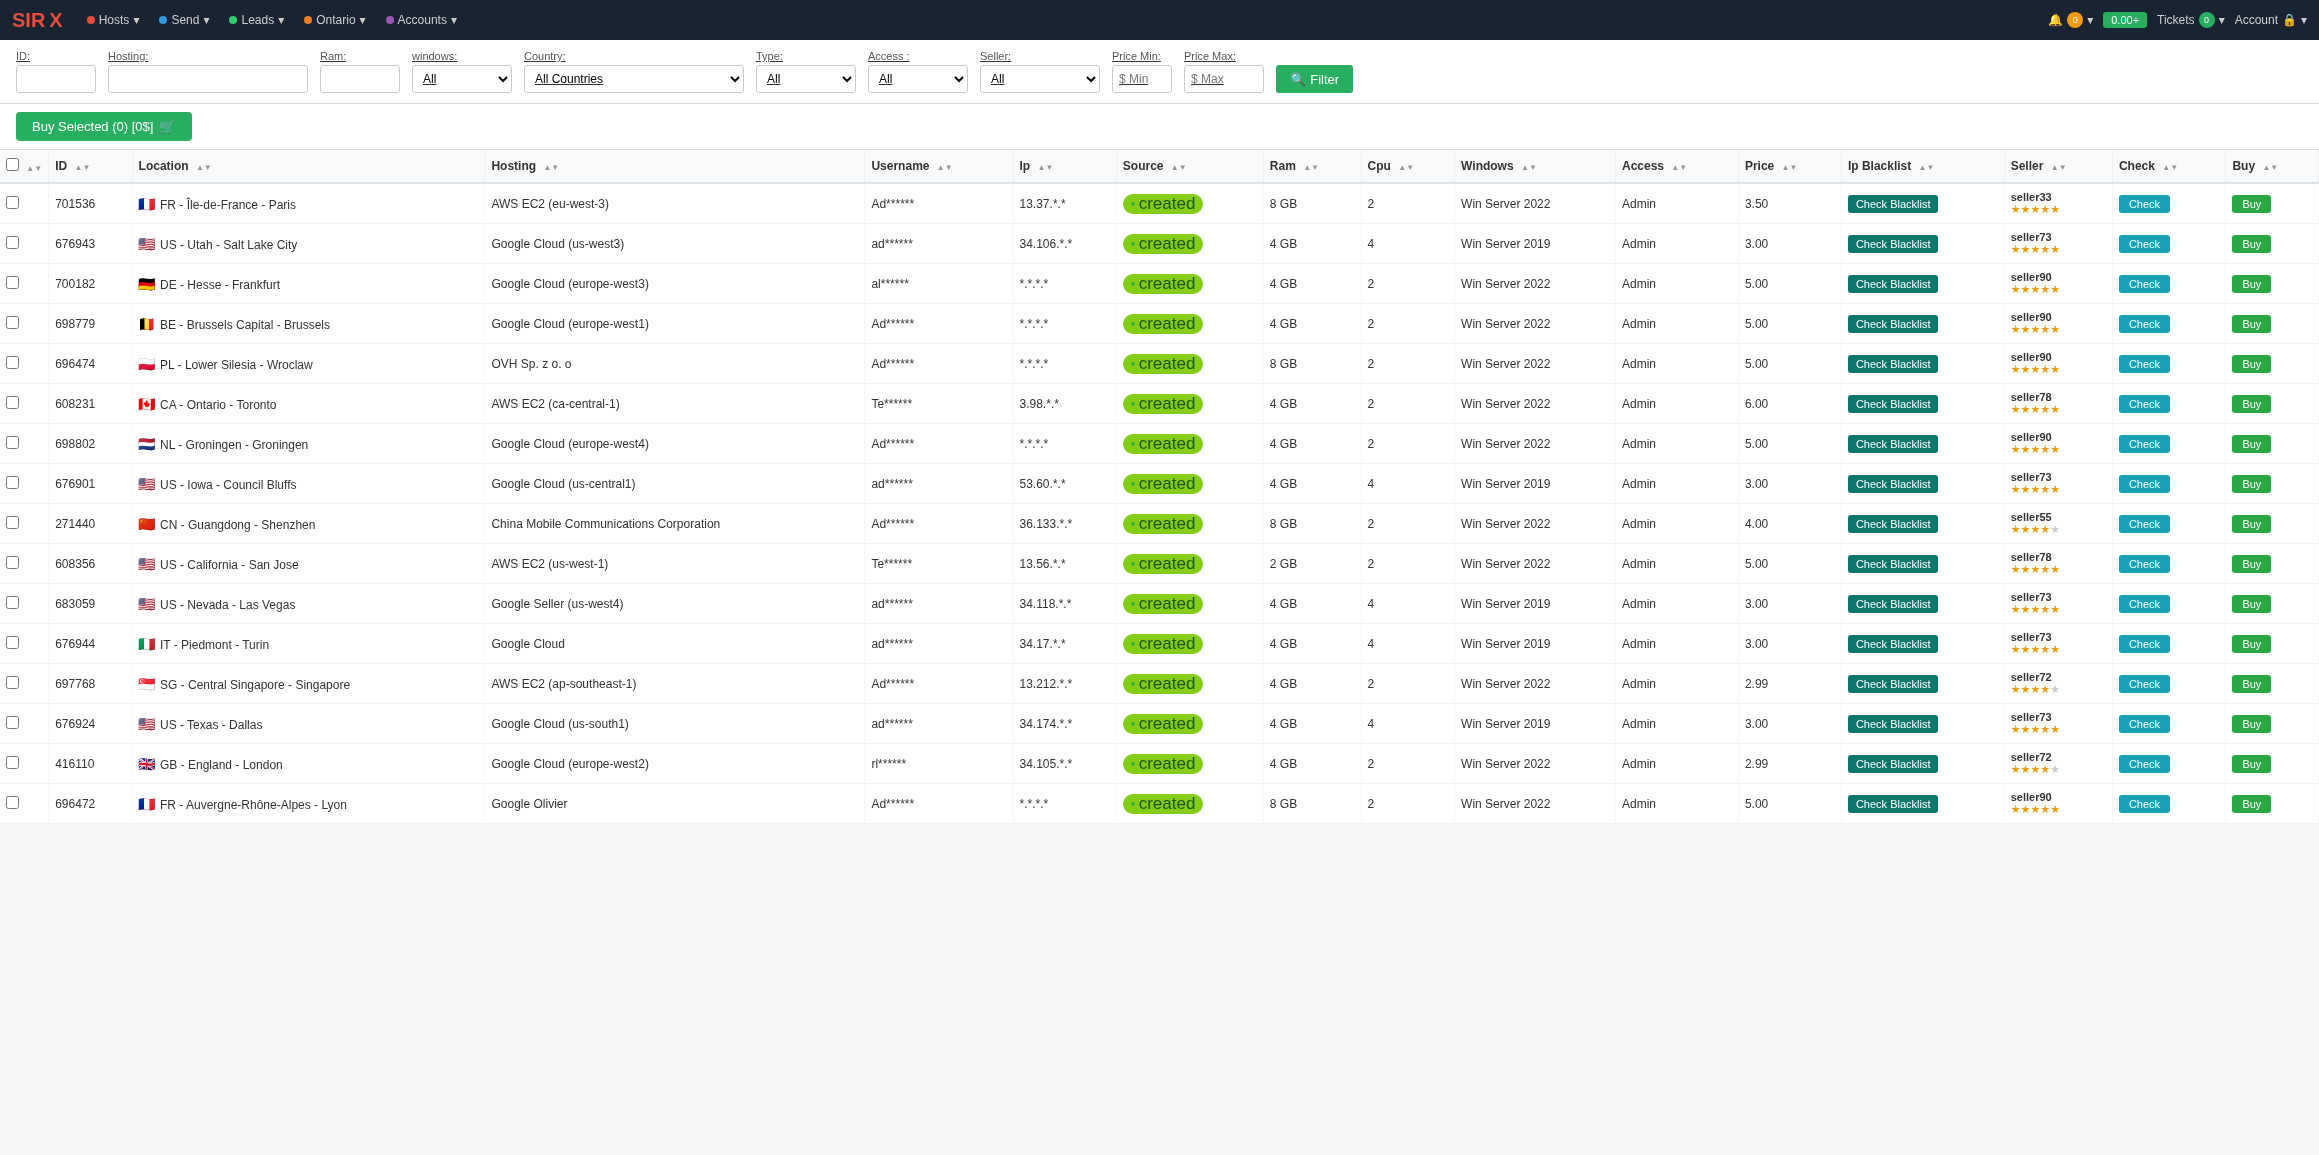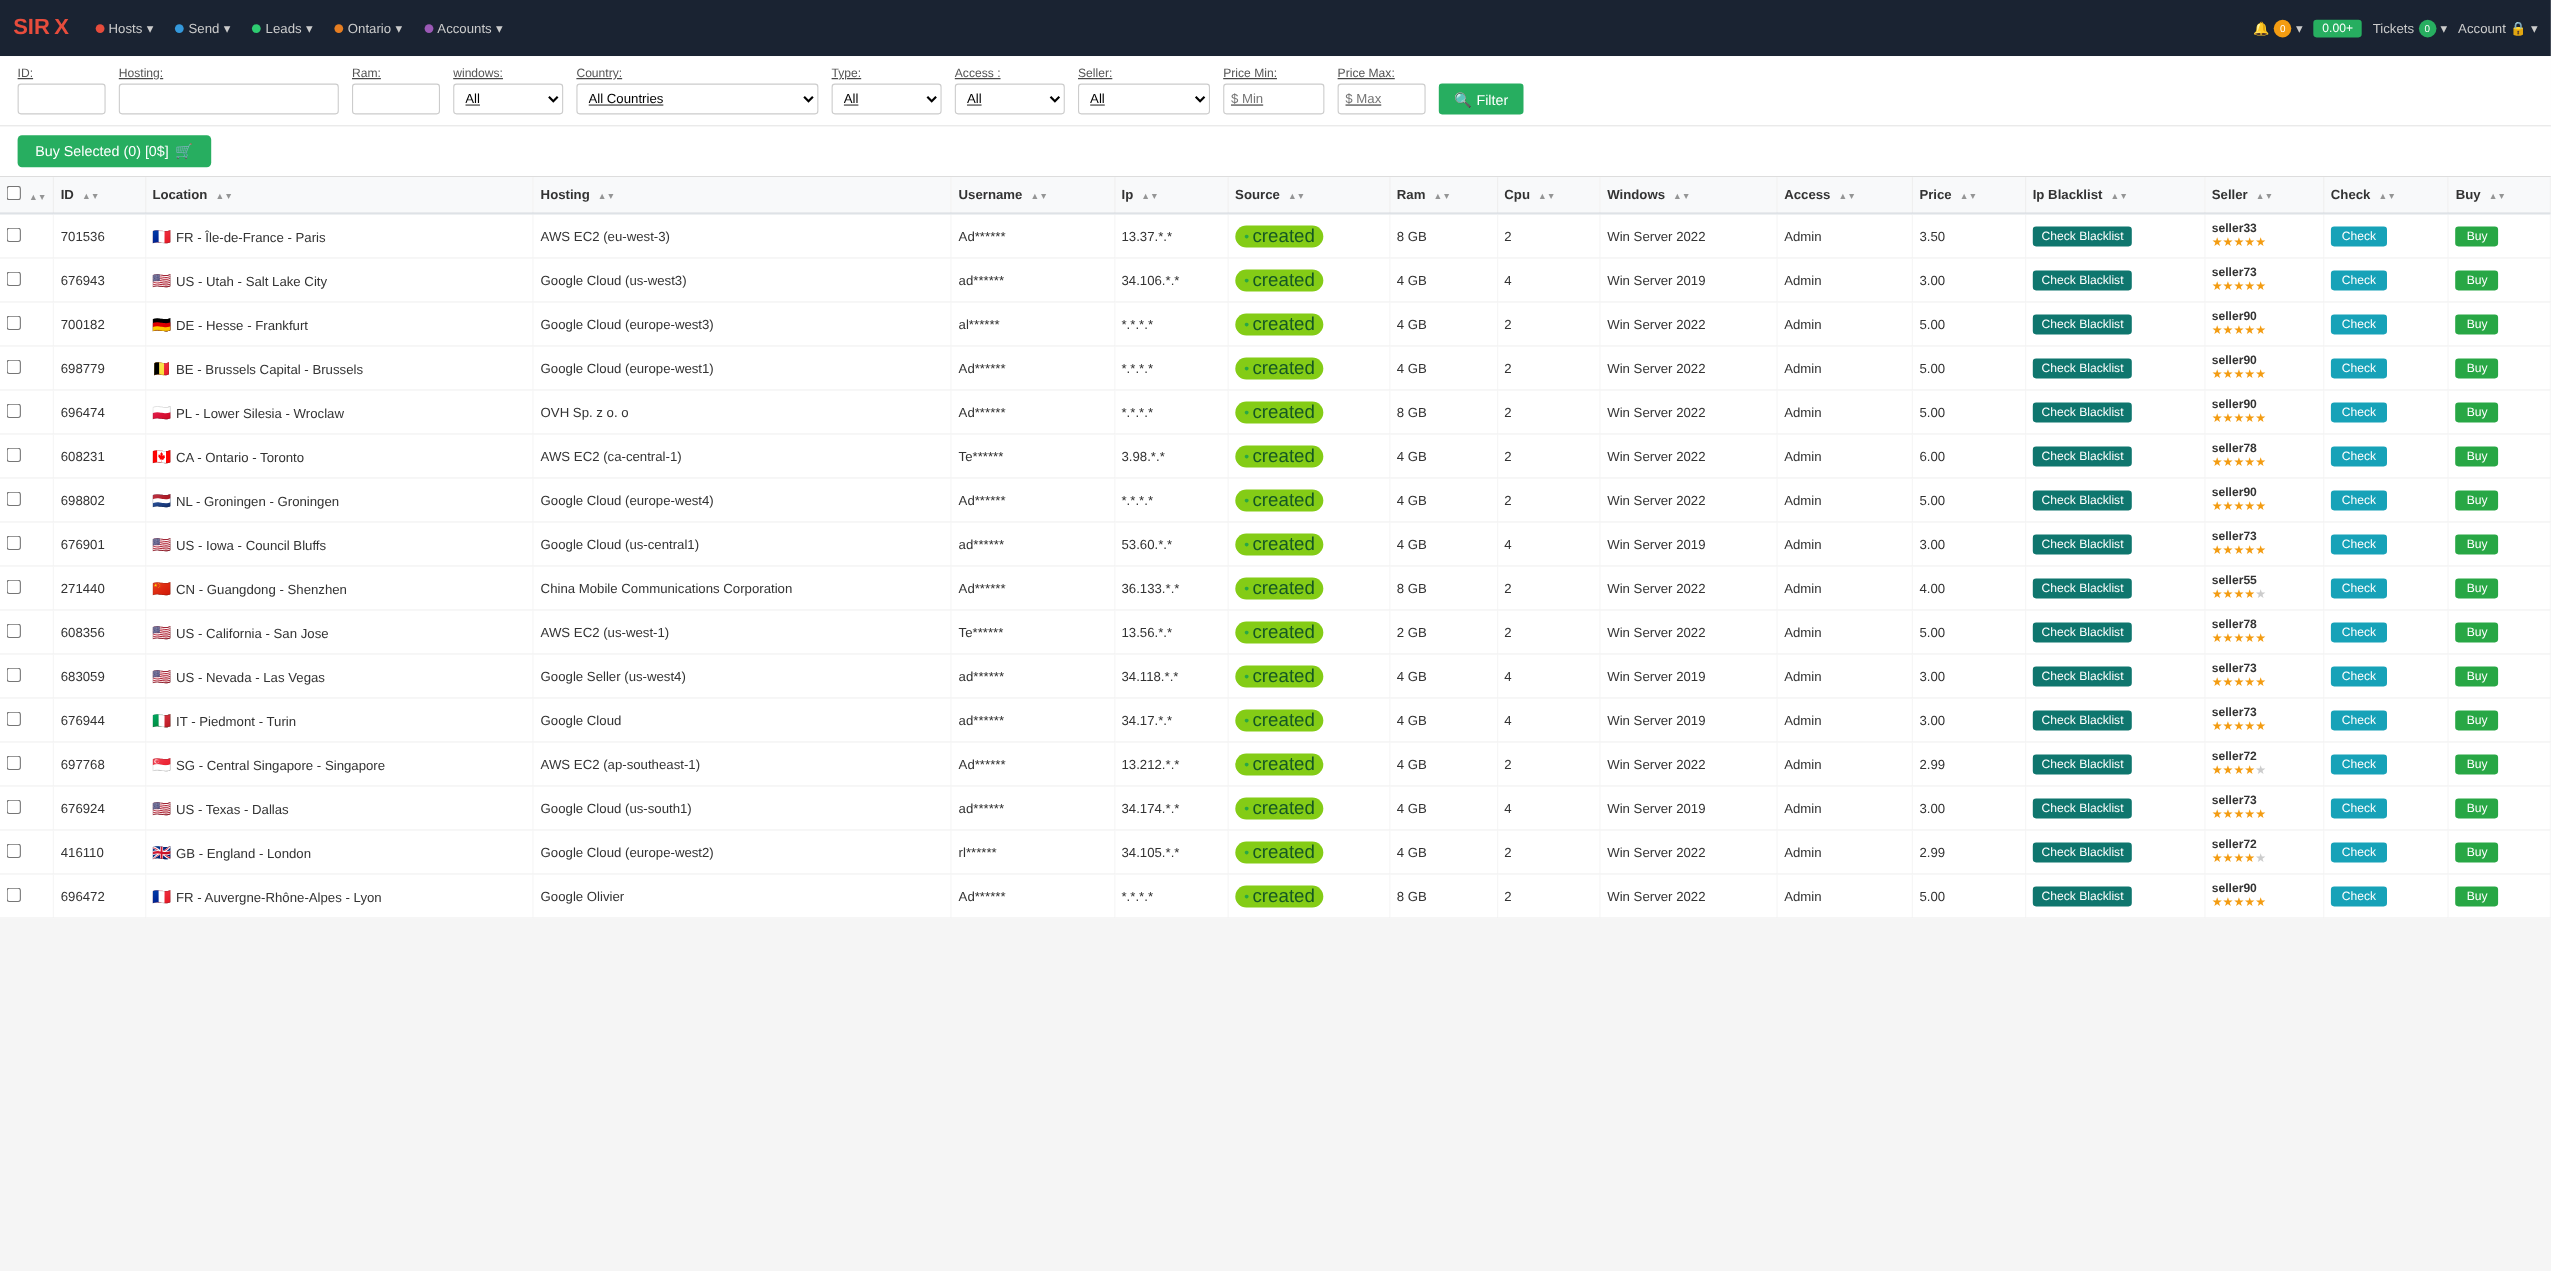--- a/index.html
+++ b/index.html
@@ -5,21 +5,21 @@
     * { box-sizing: border-box; margin: 0; padding: 0; }
     body { font-family: Arial, sans-serif; font-size: 12px; background: #f5f5f5; color: #333; }
 
     
     .navbar {
       background: #1a2332;
       color: #fff;
       display: flex;
       align-items: center;
       padding: 0 12px;
-      height: 51px;
+      height: 40px;
       justify-content: space-between;
     }
     .navbar-left { display: flex; align-items: center; gap: 16px; }
     .nav-logo { font-size: 20px; font-weight: bold; color: #fff; display: flex; align-items: center; gap: 4px; }
     .nav-logo span { color: #e74c3c; }
     .nav-menu { display: flex; gap: 4px; }
     .nav-item {
       display: flex; align-items: center; gap: 4px; padding: 4px 8px;
       cursor: pointer; color: #ccc; font-size: 12px; border-radius: 3px;
     }
@@ -52,21 +52,21 @@
       font-size: 12px; height: 28px; background: #fff;
     }
     .filter-group input { width: 80px; }
     .filter-group.hosting input { width: 200px; }
     .filter-group.ram input { width: 80px; }
     .filter-group.windows select { width: 100px; }
     .filter-group.country select { width: 220px; }
     .filter-group.type select { width: 100px; }
     .filter-group.access select { width: 100px; }
     .filter-group.seller select { width: 120px; }
-    .filter-group.pricemin input { width: 92px; }
+    .filter-group.pricemin input { width: 60px; }
     .filter-group.pricemax input { width: 80px; }
     .btn-filter {
       background: #27ae60; color: #fff; border: none; padding: 6px 14px;
       border-radius: 3px; cursor: pointer; display: flex; align-items: center; gap: 4px;
       font-size: 13px; height: 28px;
     }
     .filter-row2 { background: #fff; padding: 8px 16px; border-bottom: 1px solid #ddd; }
     .btn-buy-selected {
       background: #27ae60; color: #fff; border: none; padding: 7px 16px;
       border-radius: 4px; cursor: pointer; font-size: 13px; display: flex; align-items: center; gap: 6px;

